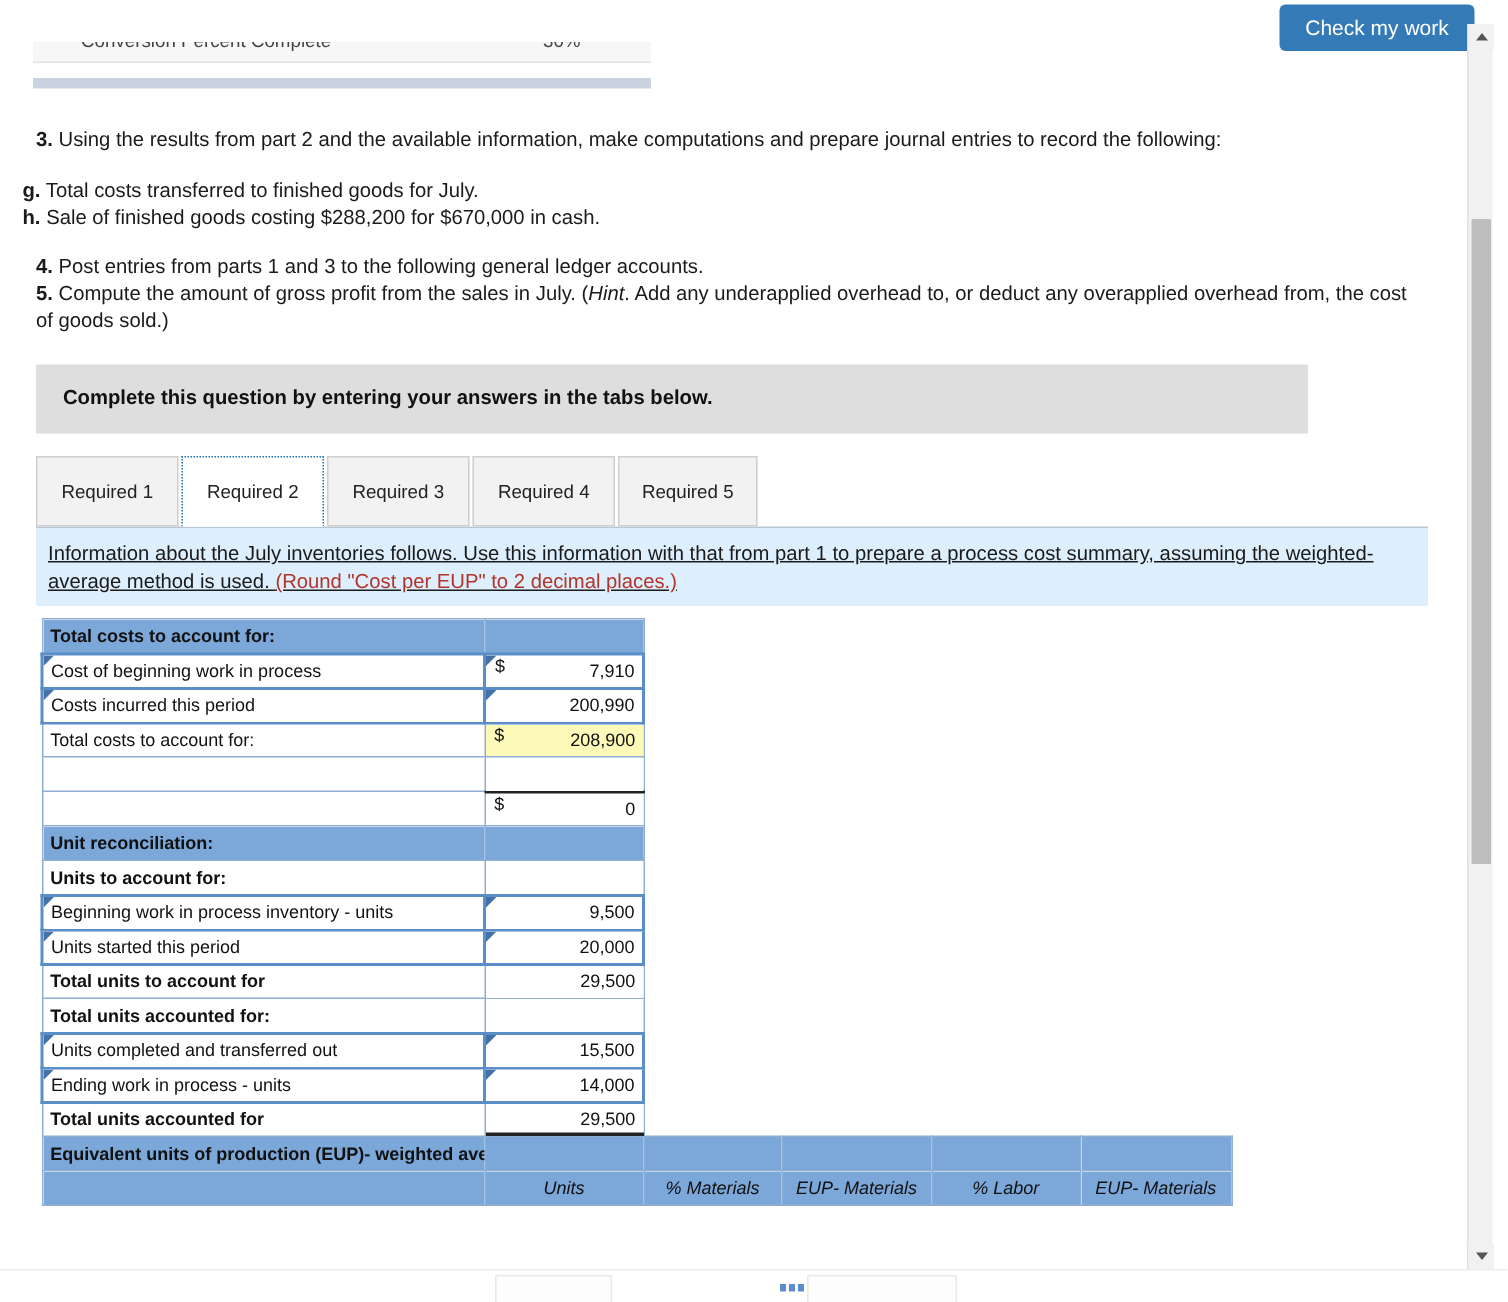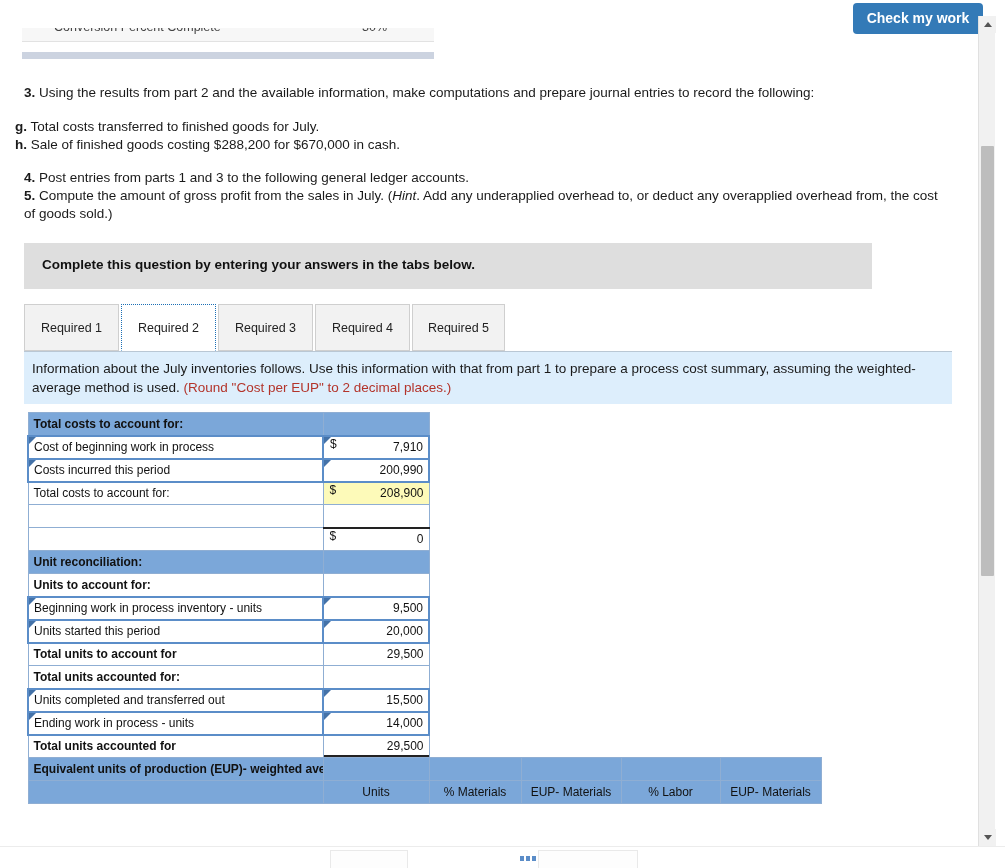--- a/index.html
+++ b/index.html
@@ -12,21 +12,21 @@
   }
   #root { position: relative; width: 1005px; height: 868px; background: #fff; }
 
   
   .check-btn {
     position: absolute; top: 3px; left: 853px;
     width: 130px; height: 31px;
     background: #337ab7; color: #ffffff;
     border: none; border-radius: 4px;
     font-family: "Liberation Sans", sans-serif;
-    font-size: 14px; font-weight: bold;
+    font-size: 14px; font-weight: normal;
     cursor: pointer; line-height: 31px; text-align: center;
     padding: 0;
   }
 
   
   .top-clip {
     position: absolute; left: 22px; top: 28px;
     width: 412px; height: 24px; overflow: hidden;
   }
   .top-clip-inner {
@@ -98,40 +98,40 @@
   .t4 { left: 291px; width: 95px; }
   .t5 { left: 388px; width: 93px; }
 
   
   .infopanel {
     position: absolute; left: 24px; top: 290px;
     width: 928px; height: 52px;
     background: #ddeefc;
     font-size: 13.5px; color: #1a1a1a; line-height: 19px;
   }
-  .infopanel .inner { padding: 7px 20px 0 8px; }
+  .infopanel .inner { padding: 7px 20px 0 8px; text-decoration: underline; }
   .redtext { color: #b3342b; }
 
   
   .sheet {
     position: absolute; left: 27px; top: 350px;
     width: 793px;
     border-collapse: collapse;
     font-size: 12px; color: #111;
     table-layout: fixed;
   }
   .sheet td {
     border: 1px solid #8faed3;
     height: 23px; padding: 0 5px;
     vertical-align: middle;
     background: #ffffff;
     overflow: hidden; white-space: nowrap;
   }
   .hdr  { background: #7ba7d9 !important; font-weight: bold; }
-  .hdrplain { background: #7ba7d9 !important; }
+  .hdrplain { background: #7ba7d9 !important; font-style: italic; }
   .bold { font-weight: bold; }
   .num  { text-align: right; padding-right: 6px; position: relative; }
   .dollar::before {
     content: "$"; position: absolute; left: 6px; top: 0;
     font-weight: normal;
   }
   .yellow { background: #fdfab9 !important; }
   .ctr { text-align: center; }
   .topline { border-top: 2px solid #222 !important; }
   .dblbot {

